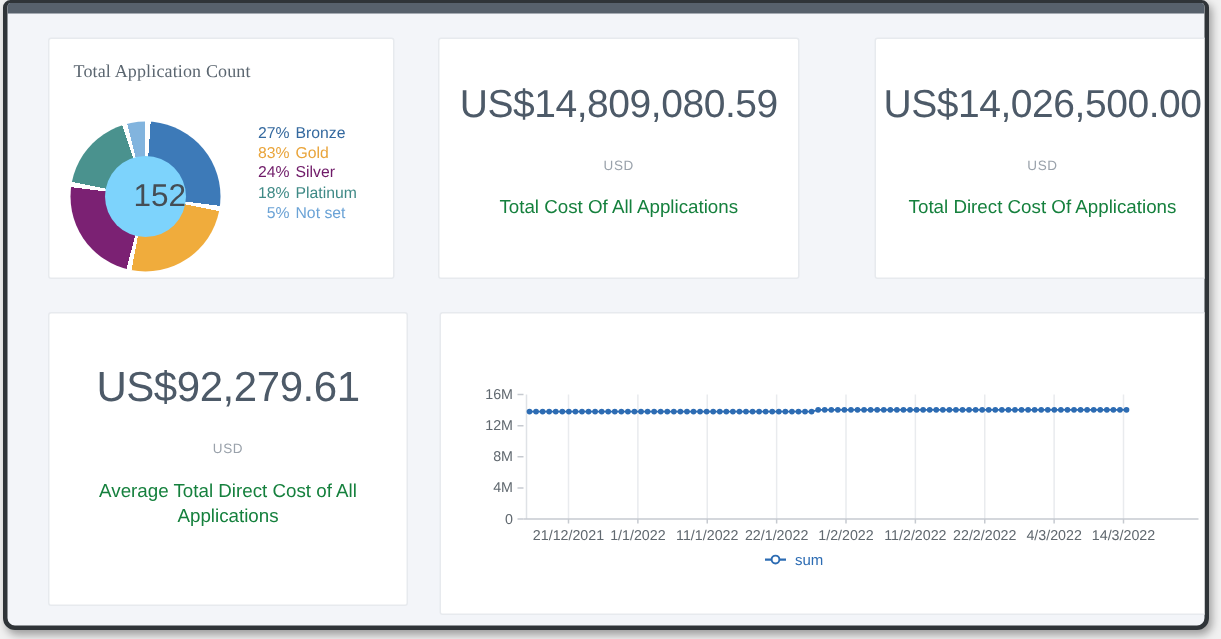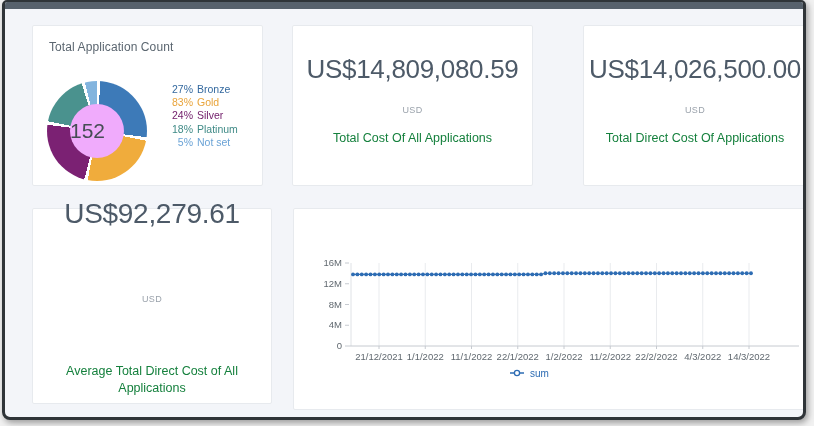--- a/index.html
+++ b/index.html
@@ -8,33 +8,33 @@
     border:3px solid #2f3438;border-top-width:2px;border-radius:5px 5px 8px 8px;
     background:#f3f5f9;overflow:hidden;box-shadow:2px 3px 6px rgba(0,0,0,.35);}
   #topbar{height:7px;background:#57616c;}
   #content{position:relative;width:100%;height:calc(100% - 7px);}
   .card{position:absolute;background:#ffffff;border:1px solid #e7eaee;border-radius:2px;box-sizing:border-box;}
   #card-app-count{left:27px;top:16px;width:231px;height:161px;}
   #card-total-cost{left:287px;top:16px;width:241px;height:161px;}
   #card-direct-cost{left:578px;top:16px;right:-4px;height:161px;}
   #card-avg-cost{left:27px;top:199px;width:240px;height:196px;}
   #card-trend{left:288px;top:199px;right:-4px;height:202px;}
-  .card-title{font-size:12px;color:#5b6670;padding:14px 0 0 16px;letter-spacing:.1px;}
+  .card-title{font-size:12px;color:#5b6670;padding:14px 0 0 16px;letter-spacing:.1px;font-family:Liberation Serif, serif;}
   .metric-card{display:flex;flex-direction:column;align-items:center;justify-content:center;text-align:center;}
   .big-number{font-size:26px;font-weight:300;color:#4d5a68;letter-spacing:-.3px;white-space:nowrap;}
   #card-avg-cost .big-number{font-size:28px;}
   .usd{font-size:9px;color:#9aa2ab;letter-spacing:.4px;margin-top:20px;}
   .metric-label{font-size:12.5px;color:#15803d;margin-top:15px;line-height:17px;max-width:220px;}
   #card-total-cost,#card-direct-cost{padding-bottom:10px;}
-  #card-avg-cost{padding-bottom:18px;gap:44px;}
+  #card-avg-cost{padding-bottom:18px;}
   
   #donut-wrap{position:absolute;left:14px;top:55px;width:100px;height:100px;}
   #donut-ring{position:absolute;inset:0;border-radius:50%;}
-  #donut-hole{position:absolute;inset:23px;border-radius:50%;background:#f0abfc;
-    display:flex;align-items:center;justify-content:flex-start;}
+  #donut-hole{position:absolute;inset:23px;border-radius:50%;background:#7dd3fc;
+    display:flex;align-items:center;justify-content:flex-end;}
   #donut-center{font-size:21px;font-weight:300;color:#454d54;}
   #donut-legend{position:absolute;left:134px;top:57px;}
   .dl-row{display:flex;font-size:10.5px;line-height:13.2px;white-space:nowrap;}
   .dl-pct{width:26px;text-align:right;margin-right:4px;}
   
   #trend-svg{position:absolute;left:0;top:40px;}
 </style>
 </head>
 <body>
 

